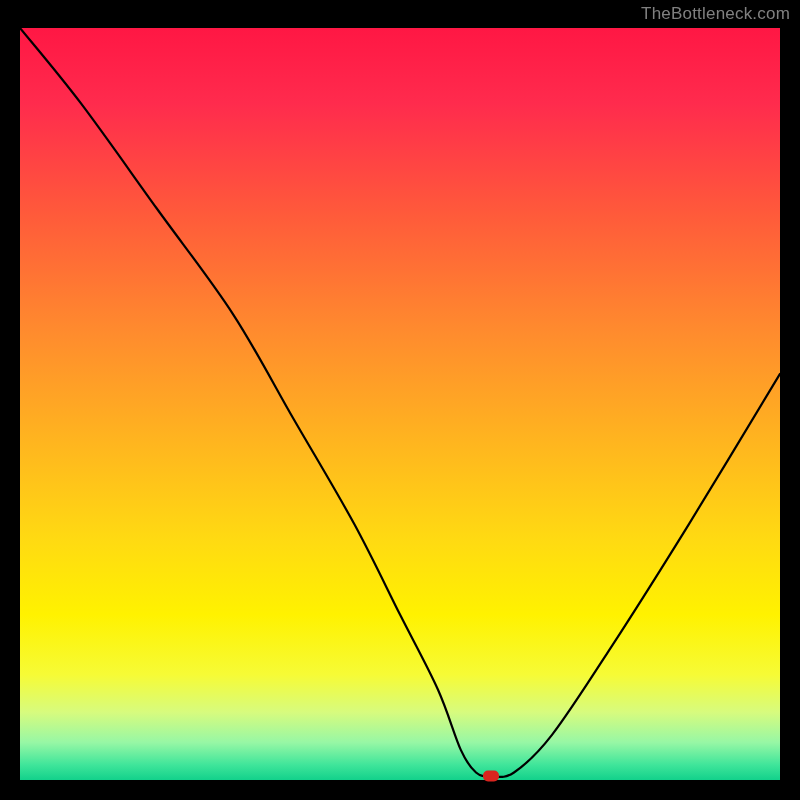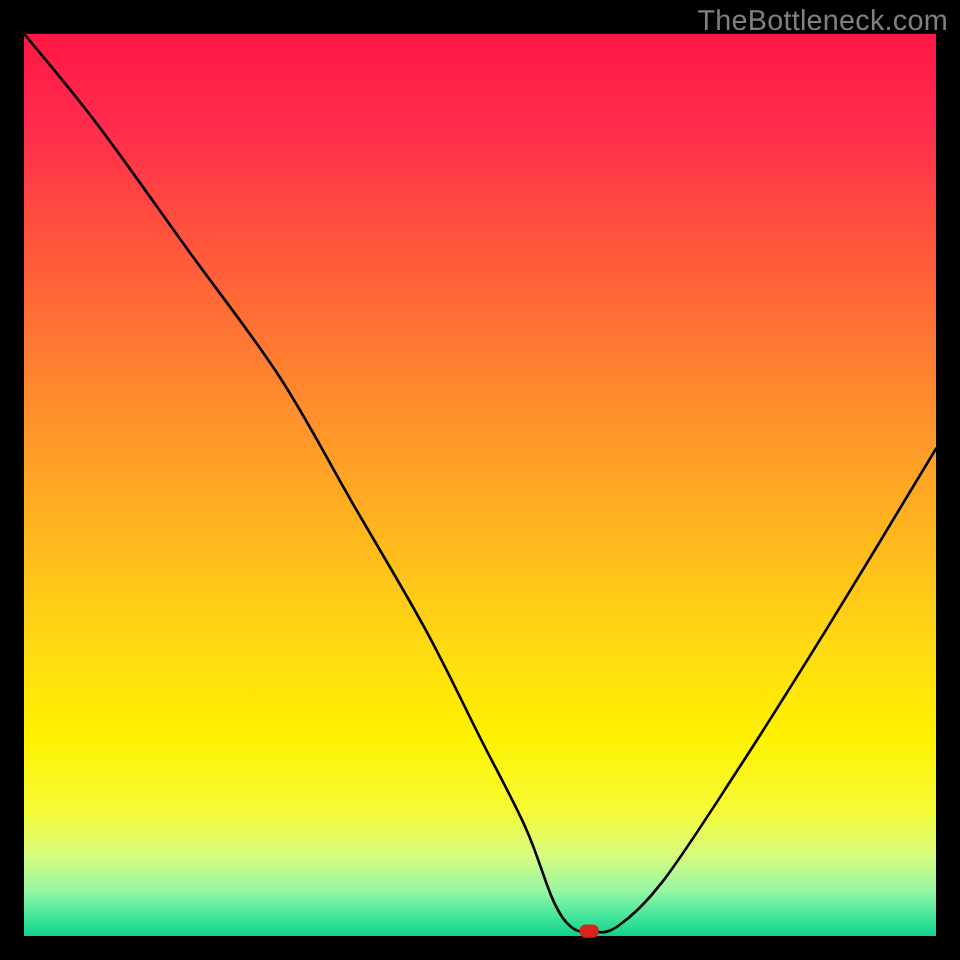--- a/index.html
+++ b/index.html
@@ -15,21 +15,21 @@
     position: relative;
     width: 800px;
     height: 800px;
     background: #000;
   }
   .watermark {
     position: absolute;
     top: 4px;
     right: 10px;
     color: #808080;
-    font-size: 24px;
+    font-size: 17px;
     font-weight: 500;
     letter-spacing: 0.2px;
     z-index: 5;
   }
   .plot-frame {
     position: absolute;
     left: 20px;
     top: 28px;
     width: 760px;
     height: 752px;

